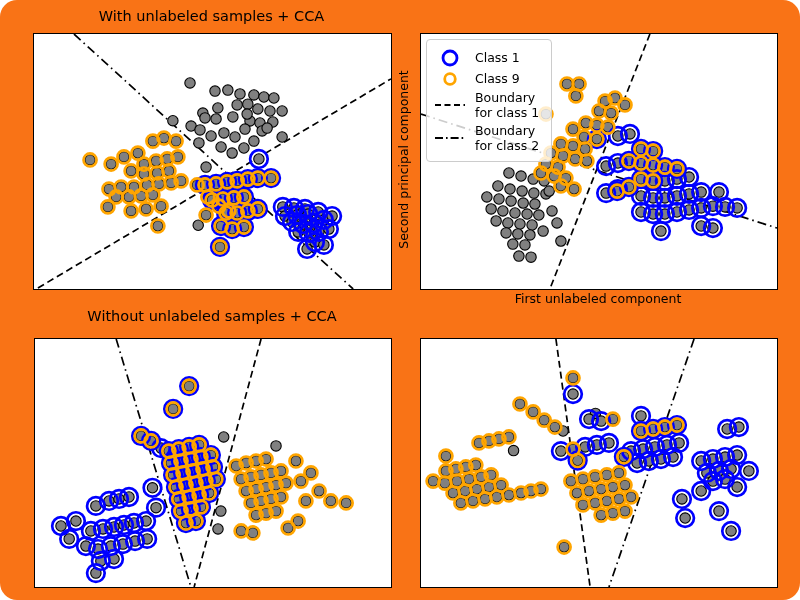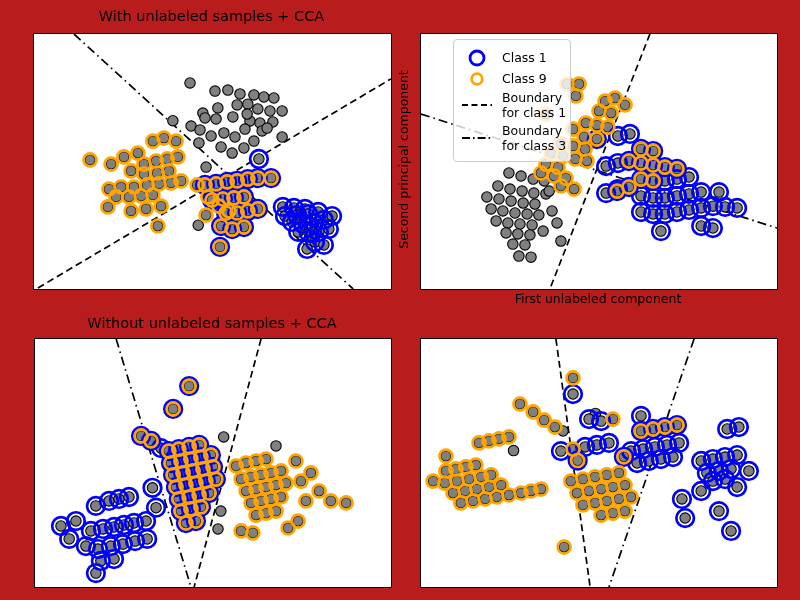--- a/index.html
+++ b/index.html
@@ -1,35 +1,35 @@
 <!DOCTYPE html>
 <html><head>
 <meta charset="utf-8">
 <style>
   html,body{margin:0;padding:0;background:#fff;}
   body{width:800px;height:600px;font-family:"DejaVu Sans",sans-serif;color:#000;}
-  .fig{position:relative;width:800px;height:600px;background:#b91c1c;overflow:hidden;}
+  .fig{position:relative;width:800px;height:600px;background:#f97316;overflow:hidden;border-radius:17px;}
   .axes{position:absolute;background:#fff;border:1px solid #000;box-sizing:content-box;}
   .axes svg{display:block;}
   .title{position:absolute;text-align:center;font-size:14.5px;line-height:1.1;color:#000;}
   .axlabel{position:absolute;text-align:center;font-size:12.5px;color:#000;}
   .ylab{transform:rotate(-90deg);}
   .legend{position:absolute;left:5px;top:5px;background:rgba(255,255,255,0.8);
-          border:1px solid #cccccc;border-radius:4px;padding:6px 4px 6px 7px;z-index:5;margin-left:27px;}
+          border:1px solid #cccccc;border-radius:4px;padding:6px 12px 6px 7px;z-index:5;}
   .lrow{display:flex;align-items:center;margin:2px 0;}
   .lglyph{width:32px;flex:0 0 32px;display:flex;justify-content:center;align-items:center;}
   .ltext{font-size:12.5px;line-height:1.22;margin-left:9px;white-space:nowrap;}
 </style>
 </head>
 <body>
 
 <div class="fig">
 
   <div class="title" style="left:33px;top:9px;width:357px;">With unlabeled samples + CCA</div>
-  <div class="title" style="left:34px;top:316px;width:356px;text-align:center;">Without unlabeled samples + CCA</div>
+  <div class="title" style="left:34px;top:309px;width:356px;text-align:center;">Without unlabeled samples + CCA</div>
 
   <div class="axlabel ylab" style="left:253px;top:152px;width:300px;">Second principal component</div>
   <div class="axlabel" style="left:420px;top:291px;width:356px;">First unlabeled component</div>
 
   <div class="axes" style="left:33px;top:33px;width:357px;height:255px;">
     <svg width="357" height="255">
         <line x1="3.9270000000000005" y1="253.98" x2="357" y2="44.88" stroke="#000000" stroke-width="1.7" stroke-dasharray="7,4"></line>
         <line x1="39.983999999999995" y1="0" x2="319.158" y2="255" stroke="#000000" stroke-width="1.7" stroke-dasharray="9,4,1.6,4"></line>
         <circle cx="156.00900000000001" cy="48.96" r="5.2" fill="#808080" stroke="#000000" stroke-width="1.1"></circle>
         <circle cx="180.99900000000002" cy="57.12" r="5.2" fill="#808080" stroke="#000000" stroke-width="1.1"></circle>
@@ -454,21 +454,21 @@
             </svg>
         </span>
         <span class="ltext"><span>Boundary</span><br><span>for class 1</span></span>
       </div>
       <div class="lrow">
         <span class="lglyph">
           <svg width="30" height="10">
               <line x1="0" y1="5" x2="30" y2="5" stroke-width="1.8" stroke-dasharray="8,3,1.6,3" stroke="#000000"></line>
             </svg>
         </span>
-        <span class="ltext"><span>Boundary</span><br><span>for class 3</span></span>
+        <span class="ltext"><span>Boundary</span><br><span>for class 2</span></span>
       </div>
     </div>
   </div>
 
   <div class="axes" style="left:34px;top:338px;width:356px;height:248px;">
     <svg width="356" height="248">
         <line x1="226.06" y1="0" x2="159.132" y2="248" stroke="#000000" stroke-width="1.7" stroke-dasharray="7,4"></line>
         <line x1="81.168" y1="0" x2="155.928" y2="248" stroke="#000000" stroke-width="1.7" stroke-dasharray="9,4,1.6,4"></line>
         <circle cx="241.012" cy="106.888" r="5.2" fill="#808080" stroke="#000000" stroke-width="1.1"></circle>
         <circle cx="188.68" cy="97.96" r="5.2" fill="#808080" stroke="#000000" stroke-width="1.1"></circle>

